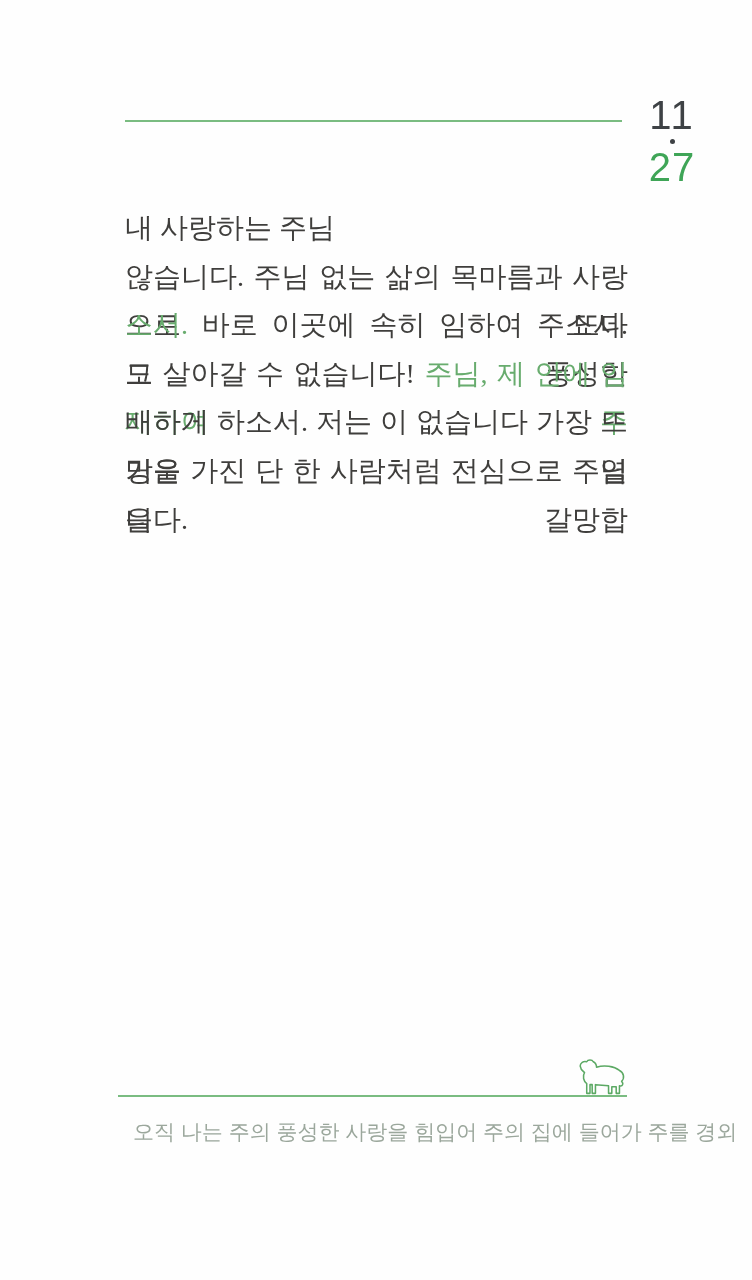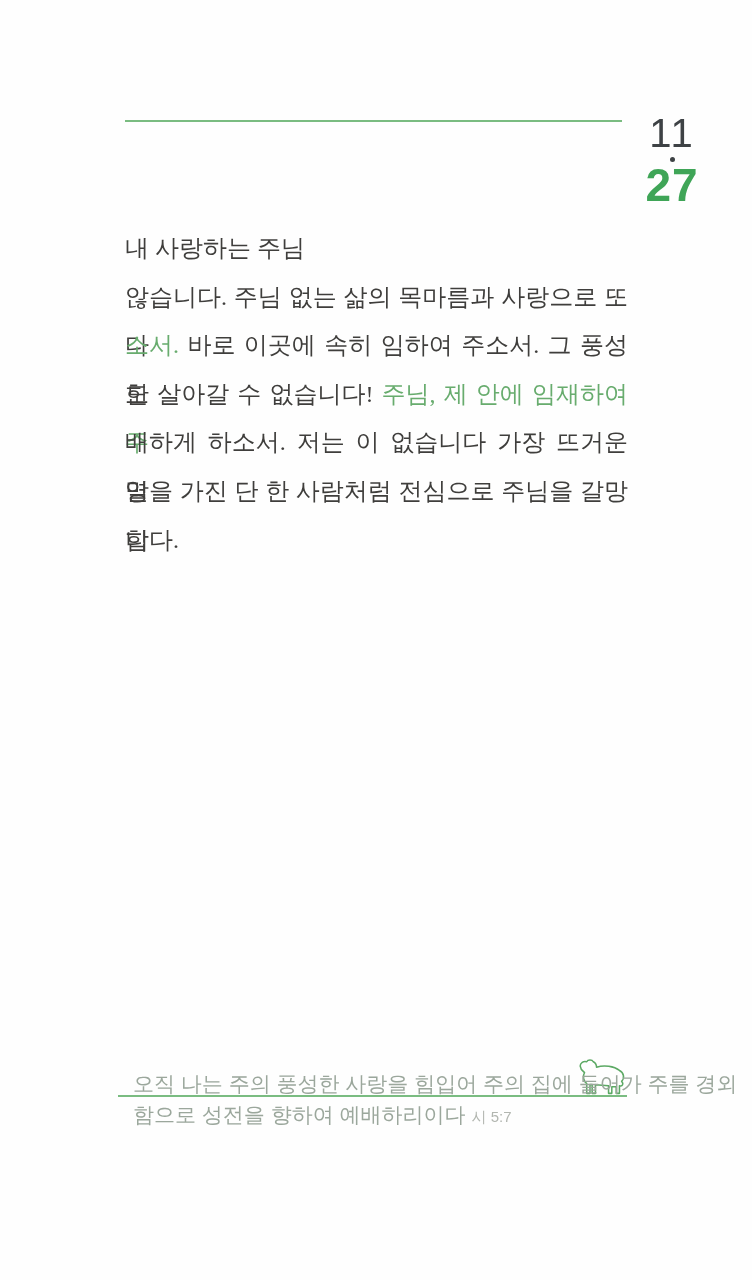--- a/index.html
+++ b/index.html
@@ -20,44 +20,42 @@
     width:752px;height:1280px;
     background:var(--page-bg);
     overflow:hidden;
     font-family:"Liberation Serif","DejaVu Serif",serif;
   }
   .top-rule{
     position:absolute;left:125px;top:120px;width:497px;height:2px;
     background:var(--rule-green);
   }
   .date-block{
-    position:absolute;left:627px;top:113px;width:90px;
+    position:absolute;left:627px;top:95px;width:90px;
     text-align:center;
     font-family:"Liberation Sans","DejaVu Sans",sans-serif;
     font-weight:500;
   }
   .date-month{
     font-size:40px;line-height:40px;letter-spacing:2px;
     color:var(--date-month-dark);
   }
   .date-dot{
     width:5px;height:5px;border-radius:50%;
     background:var(--date-month-dark);
     margin:4px auto 3px auto;
   }
   .date-day{
-    font-size:46px;line-height:40px;letter-spacing:1px;
+    font-size:40px;line-height:40px;letter-spacing:1px;
     color:var(--date-day-green);
-    font-weight:bold;
   }
   .prayer-body{
     position:absolute;left:125px;top:204px;width:503px;
-    font-size:24px;
+    font-size:28px;
     color:var(--body-text);
-    margin-top:20px;
   }
   .body-line{
     line-height:48.6px;height:48.6px;
     text-align:left;
     white-space:normal;
   }
   .body-line.just{
     text-align:justify;
     text-align-last:justify;
     text-justify:inter-word;
@@ -65,21 +63,21 @@
   .body-line .accent{color:var(--accent-text-green);}
   .lamb{
     position:absolute;left:578px;top:1058px;width:48px;height:38px;
   }
   .lamb svg{display:block;width:100%;height:100%;}
   .bottom-rule{
     position:absolute;left:118px;top:1095px;width:509px;height:2px;
     background:var(--rule-green);
   }
   .verse{
-    position:absolute;left:133px;top:1068px;width:512px;
+    position:absolute;left:133px;top:1116px;width:512px;
     font-family:"Liberation Sans","DejaVu Sans",sans-serif;
     font-size:21px;
     color:var(--verse-text);
   }
   .verse-line{line-height:31px;height:31px;white-space:nowrap;}
   .verse .ref{
     font-size:15px;
     color:var(--verse-ref);
     margin-left:6px;
   }
@@ -110,18 +108,15 @@
   <div class="lamb">
     <svg viewBox="0 0 44 34" fill="none" stroke="#5ca964" stroke-width="1.4" stroke-linejoin="round" stroke-linecap="round">
       <path d="M3,10 L2,7 C2,4 5,2 8,3 C9,1 13,1 14,3 C16,4 17,6 17,8 C24,6 33,7 38,11 C42,13 43,18 40,21 C42,23 41,26 38,25 L38,32 L35,32 L35,26 L31,26 L31,32 L28,32 L28,25 L16,24 L16,32 L13,32 L13,24 L11,24 L11,32 L8,32 L8,23 C5,21 4,16 6,13 L3,10 Z"></path>
     </svg>
   </div>
 
   <div class="bottom-rule"></div>
 
   <div class="verse">
     <div class="verse-line">오직 나는 주의 풍성한 사랑을 힘입어 주의 집에 들어가 주를 경외</div>
-    <div class="verse-line">
-      <span>함으로 성전을 향하여 예배하리이다</span><span class="ref">시 5:7</span>
-    </div>
   </div>
 
 </div>
 
 </body></html>

